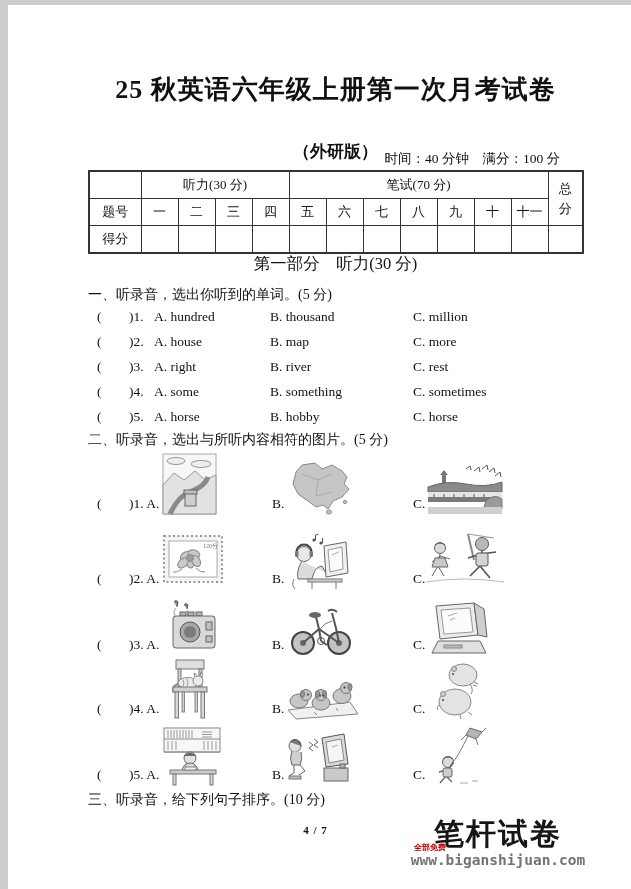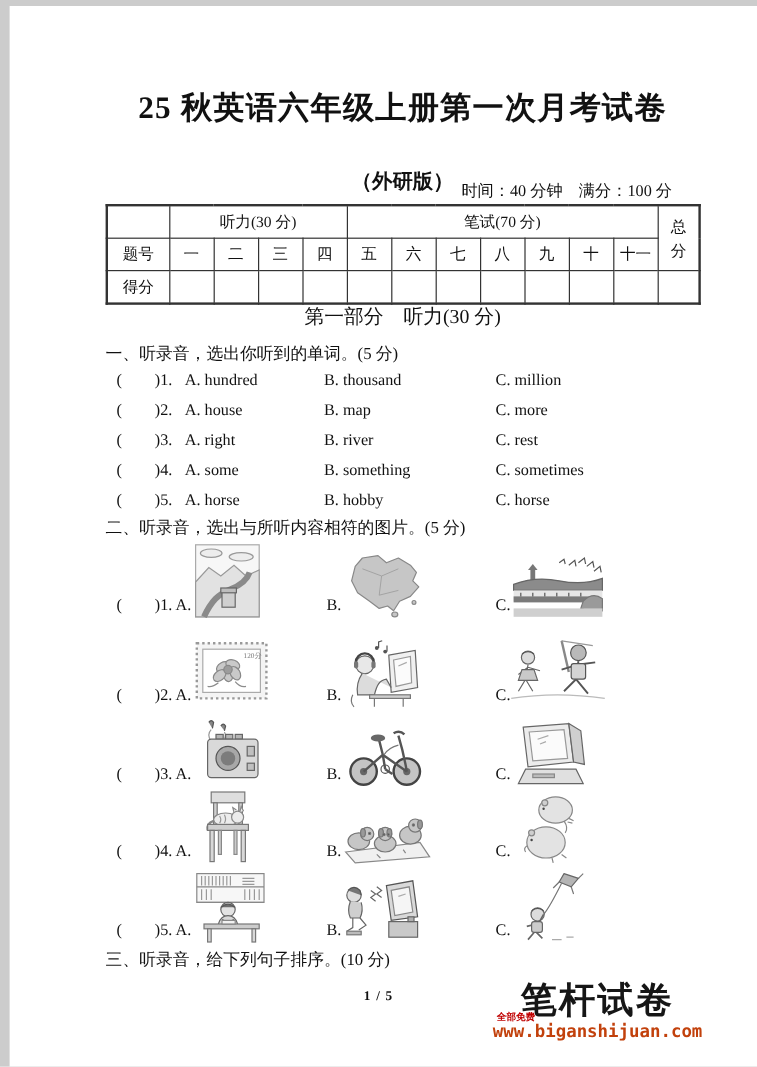--- a/index.html
+++ b/index.html
@@ -28,21 +28,21 @@
   .lp{left:97px;}
   .img{position:absolute;bottom:0;}
   .img svg{display:block;width:100%;height:100%;}
   .footer-page{position:absolute;left:88px;top:824px;width:455px;text-align:center;
          font-size:11px;font-weight:bold;letter-spacing:1px;}
   .watermark{position:absolute;left:388px;top:816px;width:180px;text-align:center;
          font-family:"Liberation Sans","DejaVu Sans",sans-serif;margin-left:20px;}
   .wm-brand{font-size:30px;font-weight:bold;color:#161616;letter-spacing:2px;line-height:36px;}
   .wm-tag{position:absolute;left:6px;top:26px;font-size:8px;font-weight:bold;color:#c00000;}
   .wm-url{font-family:"DejaVu Sans Mono","Liberation Mono",monospace;font-size:14.5px;
-         font-weight:bold;color:#c2410c;line-height:17px;letter-spacing:0;}
+         font-weight:bold;color:#737373;line-height:17px;letter-spacing:0;}
 </style>
 </head>
 <body>
 
 <div class="stage">
   <div class="strip-top"></div>
   <div class="strip-left"></div>
 
   <div class="title">25 秋英语六年级上册第一次月考试卷</div>
   <div class="subtitle">（外研版）</div>
@@ -393,20 +393,20 @@
         <path d="M17 35 q5 -4 10 0" stroke="#555" fill="none"></path>
         <path d="M22 44 l-2 8 l-6 7 M20 52 l6 6 M23 45 l4 -7 M21 46 l-8 2" stroke="#666" fill="none" stroke-width="1.4"></path>
         <rect x="17" y="44" width="9" height="9" rx="2" fill="#cccccc" stroke="#666"></rect>
         <path d="M34 59 h8 M46 57 h6" stroke="#aaa"></path>
       </svg>
     </div>
   </div>
 
   <div class="sec-title" style="top:791px;">三、听录音，给下列句子排序。(10 分)</div>
 
-  <div class="footer-page">1 / 5</div>
+  <div class="footer-page">4 / 7</div>
 
   <div class="watermark">
     <div class="wm-brand">笔杆试卷</div>
     <div class="wm-tag">全部免费</div>
     <div class="wm-url">www.biganshijuan.com</div>
   </div>
 </div>
 
 </body></html>

